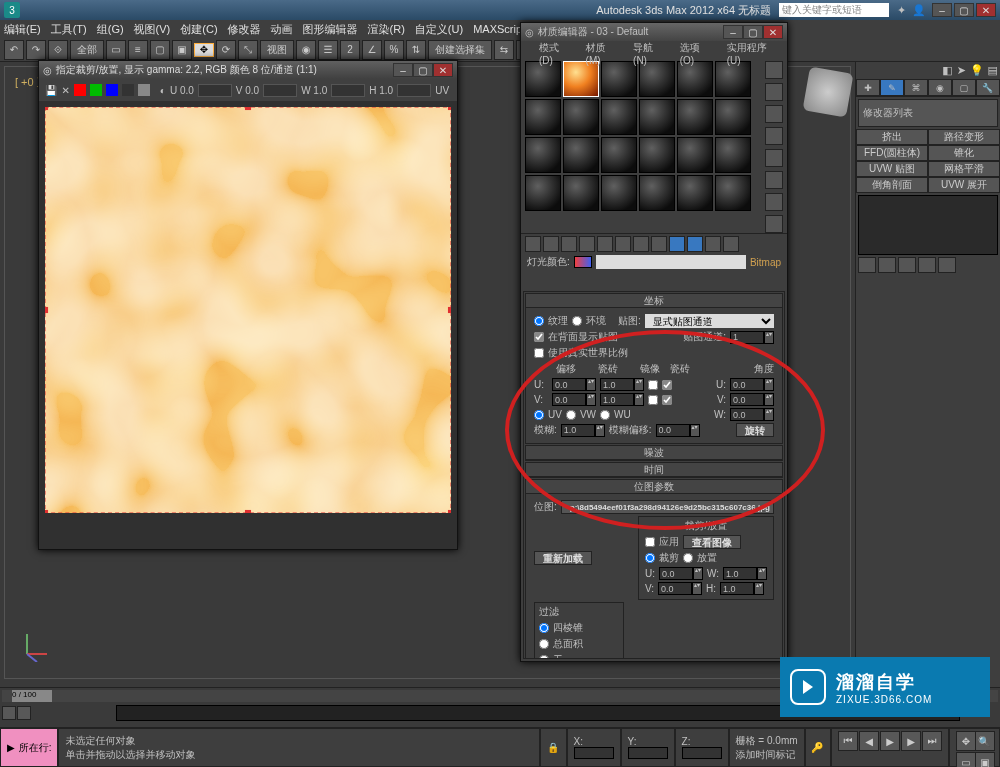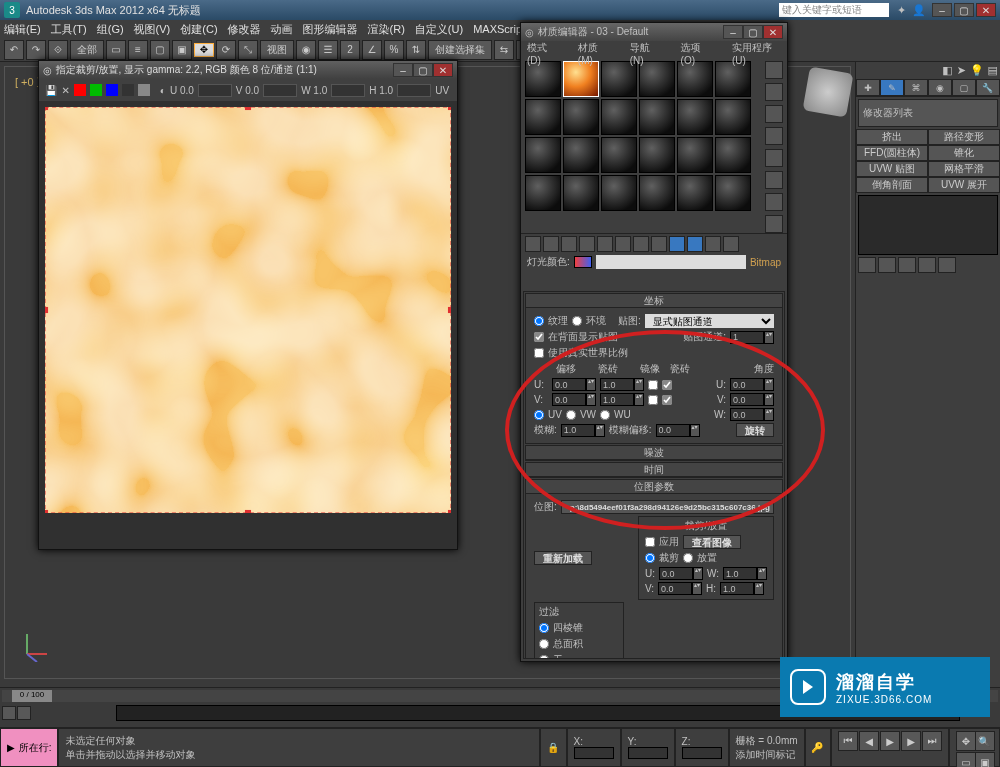--- a/index.html
+++ b/index.html
@@ -1,21 +1,21 @@
 <!DOCTYPE html>
 <html><head>
 <meta charset="utf-8">
 <style>
 * { margin:0; padding:0; box-sizing:border-box; font-family:"Microsoft YaHei",Arial,sans-serif; }
 body { width:1000px; height:767px; background:#3a3a3a; position:relative; overflow:hidden; font-size:11px; color:#c0c0c0; }
 
 
 .titlebar { height:20px; background:linear-gradient(#4a6a88,#2a4a66); display:flex; align-items:center; padding:0 4px; }
 .titlebar .logo { width:16px;height:16px;background:#1a8a88;border-radius:2px;margin-right:6px;display:flex;align-items:center;justify-content:center;font-size:10px;color:#fff; }
-.titlebar .apptitle { flex:1;text-align:left;color:#e0e0e0;font-size:11px; }
+.titlebar .apptitle { flex:1;text-align:right;color:#e0e0e0;font-size:11px; }
 .titlebar .search { width:110px;height:14px;background:#fff;font-size:10px;color:#888;padding:0 3px;margin:0 8px; }
 .winbtns { display:flex;gap:2px;margin-left:auto; }
 .winbtn { width:20px;height:14px;background:#555;color:#ddd;display:flex;align-items:center;justify-content:center;font-size:10px;border:1px solid #333; }
 .winbtn.close{background:#a03030;}
 
 
 .menubar { height:18px;background:#3e3e3e;display:flex;align-items:center;padding:0 4px; }
 .menubar span { margin-right:10px;color:#e0e0e0;font-size:11px; }
 
 
@@ -34,21 +34,21 @@
 .renderwin .rwt { height:18px;background:linear-gradient(#606060,#404040);display:flex;align-items:center;padding:0 4px;font-size:10px;color:#ddd; }
 .renderwin .rwtool { height:22px;background:#404040;display:flex;align-items:center;gap:4px;padding:0 6px;font-size:10px; }
 .renderwin .rwtool .swatch{width:12px;height:12px;}
 .renderwin .rwtool input{width:34px;height:13px;background:#333;border:1px solid #555;color:#aaa;font-size:9px;text-align:center;}
 .renderimg { margin:6px;width:406px;height:406px;position:relative; }
 .renderimg .tex { width:100%;height:100%; }
 
 
 .mated { position:absolute;left:520px;top:22px;width:268px;height:640px;background:#3e3e3e;border:1px solid #111;box-shadow:0 0 8px #000; }
 .mated .mt { height:18px;background:linear-gradient(#666,#444);display:flex;align-items:center;padding:0 4px;font-size:10px; }
-.mated .menu { height:16px;background:#3e3e3e;display:flex;padding:0 6px;gap:20px;font-size:10px; }
+.mated .menu { height:16px;background:#3e3e3e;display:flex;padding:0 18px;gap:20px;font-size:10px; }
 .matslots { padding:4px 2px 4px 4px;display:grid;grid-template-columns:repeat(6,36px);grid-auto-rows:36px;gap:2px;float:left;width:232px; }
 .slot { width:36px;height:36px;background:radial-gradient(circle at 35% 30%,#606060 0%,#303030 45%,#0c0c0c 80%);border:1px solid #000; }
 .slot.active{border:1px solid #fff;background:radial-gradient(circle at 35% 30%,#ffe090,#f08020 45%,#802000 95%);}
 .matside { float:right;width:22px;padding-top:4px;display:flex;flex-direction:column;gap:4px; }
 .matside .mbtn{width:18px;height:18px;background:#555;border:1px solid #222;}
 .mattoolrow{clear:both;height:20px;border-top:1px solid #222;display:flex;align-items:center;gap:2px;padding:0 4px;}
 .mattoolrow .mbtn{width:16px;height:16px;background:#555;border:1px solid #222;}
 .matname{height:18px;display:flex;align-items:center;padding:0 6px;font-size:10px;gap:4px;}
 .matname .cswatch{width:18px;height:12px;background:linear-gradient(90deg,#f04040,#4060f0);border:1px solid #000;}
 .matname .drop{flex:1;height:14px;background:#ddd;color:#000;font-size:10px;padding:0 4px;}
@@ -519,21 +519,21 @@
     <div class="mbtn"></div>
     <div class="mbtn"></div>
     <div class="mbtn"></div>
     <div class="mbtn"></div>
     <div class="mbtn"></div>
   </div>
 </div>
 
 <div class="timeline">
   <div class="slider">
-    <div class="thumb" style="font-size:8px;text-align:center;color:#000">0 / 100</div>
+    <div class="thumb" style="font-size:8px;text-align:left;color:#000">0 / 100</div>
   </div>
   <div style="display:flex;align-items:center">
     <div style="width:56px;display:flex;gap:1px;padding:2px">
       <div class="tbtn" style="width:14px;height:14px"></div>
       <div class="tbtn" style="width:14px;height:14px"></div>
     </div>
     <div class="ruler" style="flex:1"></div>
   </div>
 </div>
 

